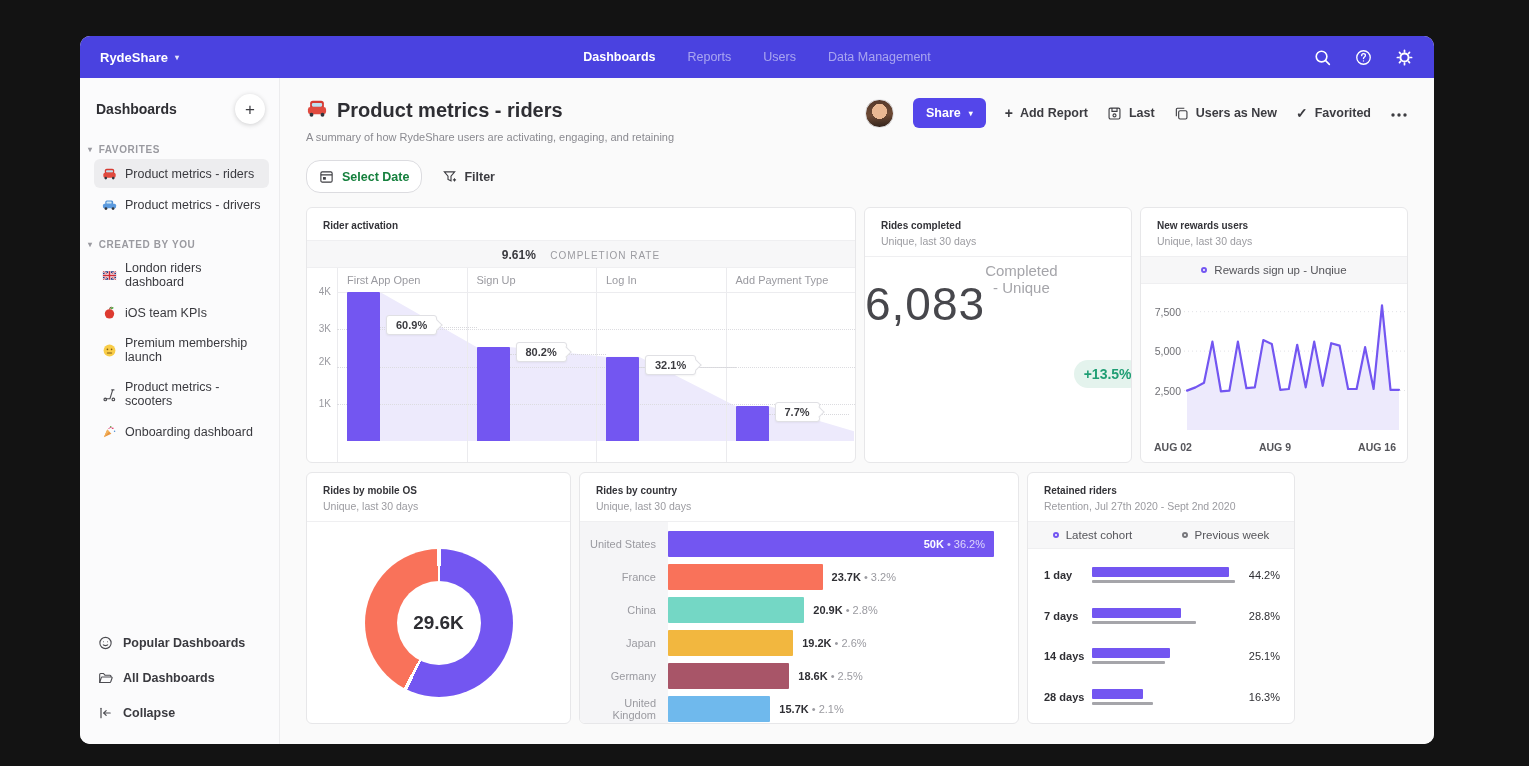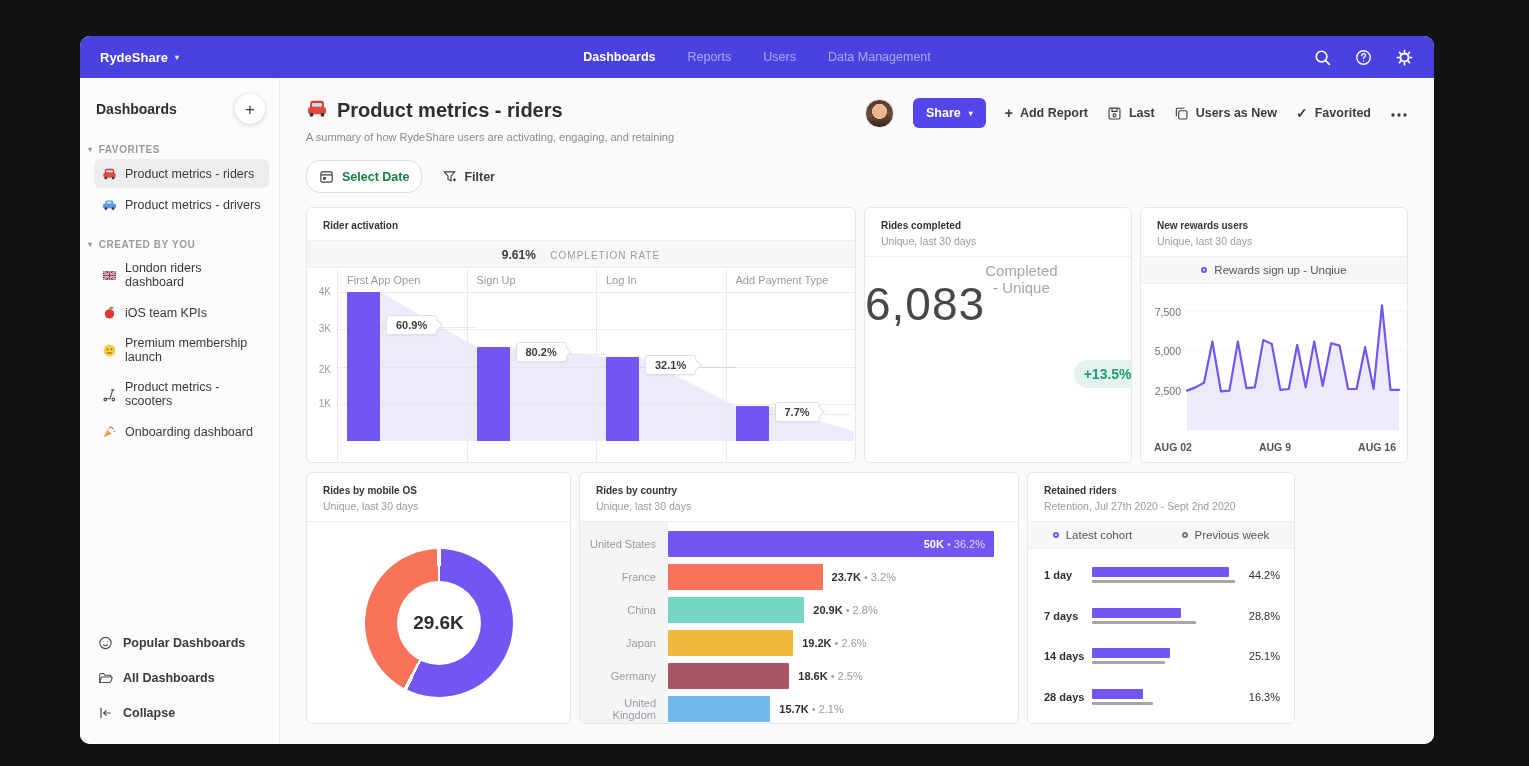--- a/index.html
+++ b/index.html
@@ -416,21 +416,21 @@
                 <div class="fstep" style="left: 169.5px;">Sign Up</div>
                 <div class="vsep" style="left: 289px;"></div>
                 <div class="fstep" style="left: 299px;">Log In</div>
                 <div class="vsep" style="left: 418.5px;"></div>
                 <div class="fstep" style="left: 428.5px;">Add Payment Type</div>
                 <div class="grid-h solid" style="top: 24px; left: 30px; right: 0px;"></div>
                 <div class="ytick" style="top: 18px; width: 22px;">4K</div>
                 <div class="grid-h" style="top: 61.25px; left: 30px; right: 0px;"></div>
                 <div class="ytick" style="top: 55.25px; width: 22px;">3K</div>
                 <div class="grid-h" style="top: 98.5px; left: 30px; right: 0px;"></div>
-                <div class="ytick" style="top: 96px; width: 22px;">2K</div>
+                <div class="ytick" style="top: 88px; width: 22px;">2K</div>
                 <div class="grid-h" style="top: 135.75px; left: 30px; right: 0px;"></div>
                 <div class="ytick" style="top: 129.75px; width: 22px;">1K</div>
                 <div class="fbar" style="background: rgb(115, 86, 241); left: 40px; top: 24px; width: 33px; height: 149px;"></div>
                 <div class="fbar" style="background: rgb(115, 86, 241); left: 169.5px; top: 79.13px; width: 33px; height: 93.87px;"></div>
                 <div class="fbar" style="background: rgb(115, 86, 241); left: 299px; top: 88.815px; width: 33px; height: 84.185px;"></div>
                 <div class="fbar" style="background: rgb(115, 86, 241); left: 428.5px; top: 137.985px; width: 33px; height: 35.015px;"></div>
                 <div class="leader" style="left: 73px; width: 96.5px; top: 59.3875px;"></div>
                 <div class="ftag" style="left: 79px; top: 47.3875px;">60.9%</div>
                 <div class="leader" style="left: 202.5px; width: 96.5px; top: 86.2075px;"></div>
                 <div class="ftag" style="left: 208.5px; top: 74.2075px;">80.2%</div>

